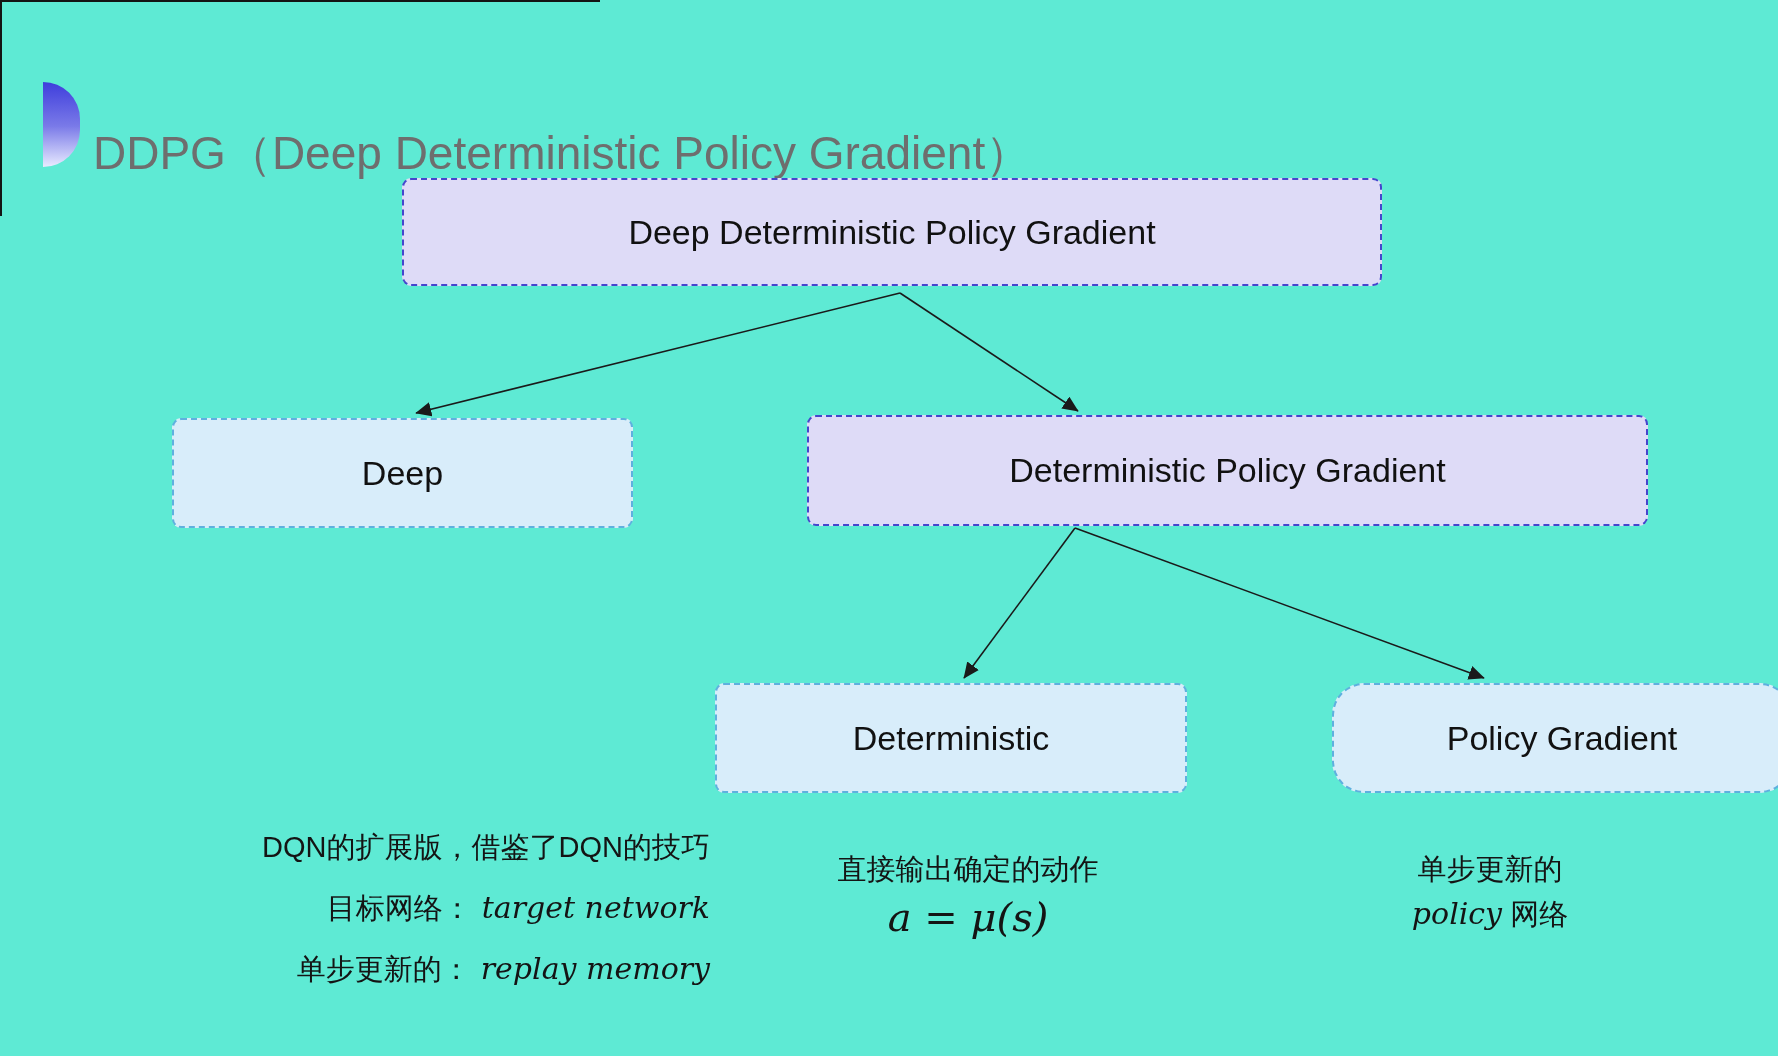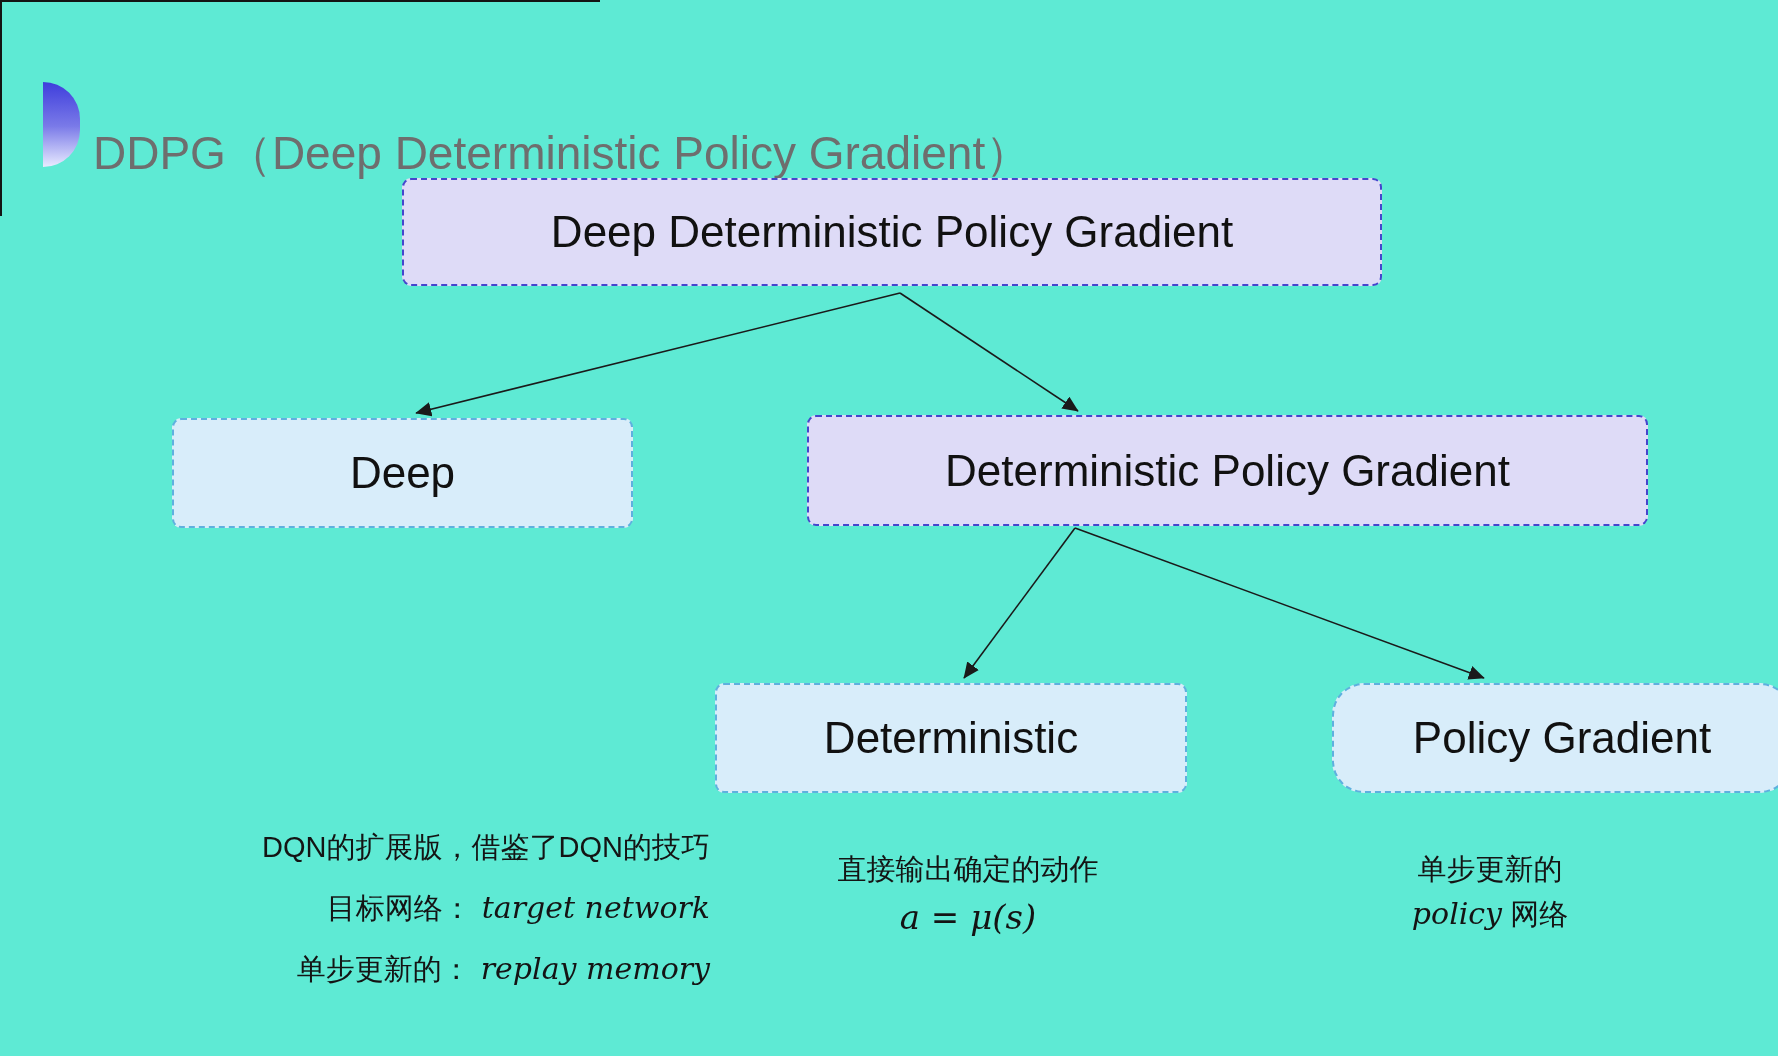--- a/index.html
+++ b/index.html
@@ -26,21 +26,21 @@
   }
 
   
   svg.connectors{position:absolute;left:0;top:0;z-index:1;}
 
   
   .node{
     position:absolute;z-index:2;
     display:flex;align-items:center;justify-content:center;
     border-radius:9px;
-    font-size:44px;color:#111111;font-weight:400;
+    font-size:34px;color:#111111;font-weight:400;
     box-sizing:border-box;
   }
   .node.purple{background:#dedbf7;border:2px dashed #4545cd;}
   .node.cyan{background:#d8edfa;border:2px dashed #5fb0df;}
 
   #node-root{left:402px;top:178px;width:980px;height:108px;}
   #node-deep{left:172px;top:418px;width:461px;height:110px;}
   #node-dpg{left:807px;top:415px;width:841px;height:111px;}
   #node-det{left:715px;top:683px;width:472px;height:110px;}
   #node-pg{left:1332px;top:683px;width:460px;height:110px;border-radius:32px;}
@@ -55,21 +55,21 @@
   #note-right{left:1300px;top:850px;width:380px;}
   #note-right .line{margin-bottom:7px;}
 
   .term{
     font-family:"DejaVu Serif","Liberation Serif",serif;
     font-style:italic;font-size:30px;
   }
   #note-left .term{margin-left:10px;}
   .formula{
     font-family:"DejaVu Serif","Liberation Serif",serif;
-    font-style:italic;font-size:34px;line-height:40px;
+    font-style:italic;font-size:40px;line-height:40px;
   }
 </style>
 </head>
 <body>
 
 <div id="page">
 
   <div class="edge-top"></div>
   <div class="edge-left"></div>
 

